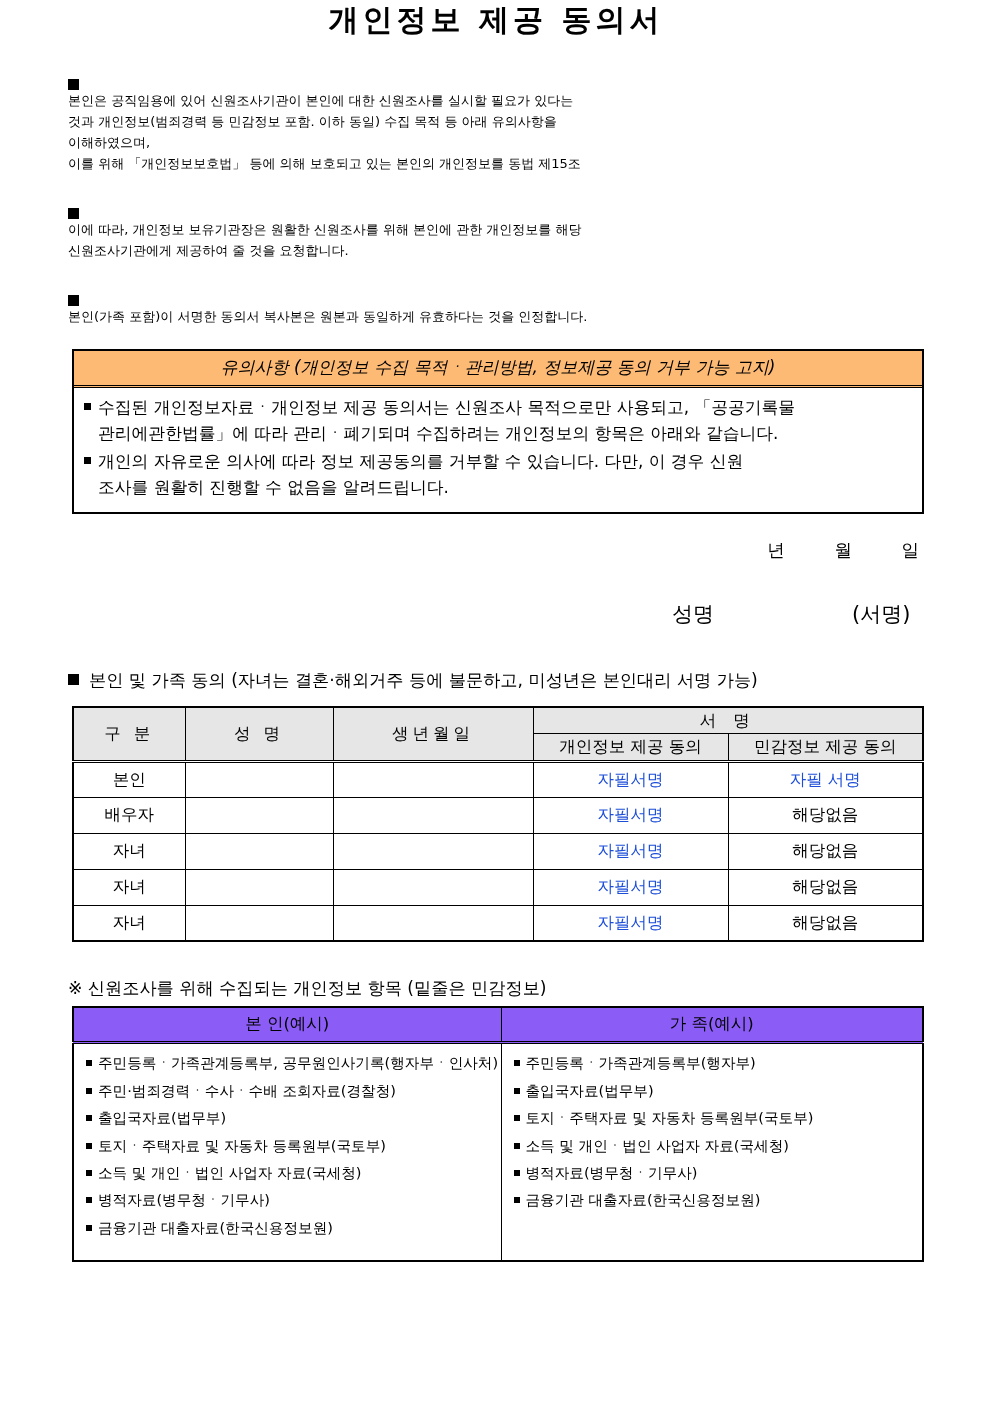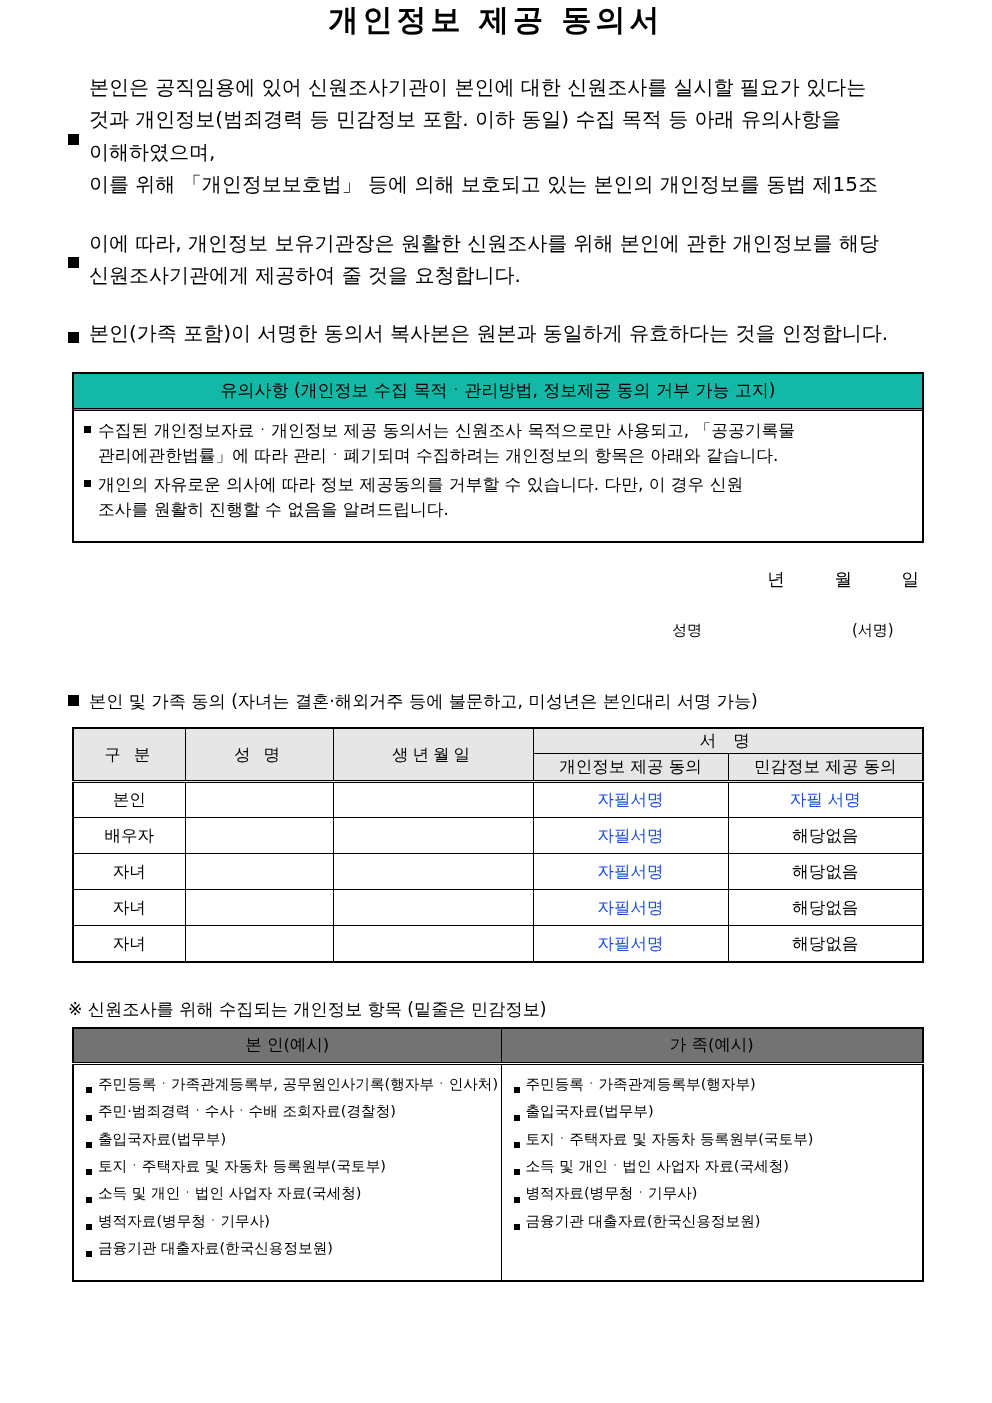--- a/index.html
+++ b/index.html
@@ -30,51 +30,53 @@
     font-family: "DejaVu Serif", "Liberation Serif", serif;
   }
 
   
   .body-block {
     margin: 0 62px 0 68px;
   }
   .para {
     position: relative;
     display: flex;
-    align-items: center;
+    align-items: flex-start;
     margin-top: 26px;
-    font-size: 20px;
+    font-size: 13px;
     line-height: 1.62;
+    flex-direction: column;
   }
   .para:first-child { margin-top: 30px; }
   .bullet-sq {
     flex: 0 0 auto;
     width: 11px; height: 11px;
     background: #000;
     margin-right: 10px;
     margin-top: 8px;
   }
   .para-lines { flex: 1 1 auto; }
   .para-lines .ln { white-space: nowrap; }
 
   
   .notice-box {
     margin: 22px 68px 0 72px;
     border: 2.5px solid #000;
     background: #fff;
   }
   .notice-head {
-    background: #14b8a6;
+    background: #fdba74;
     text-align: center;
     font-size: 17px;
     padding: 5px 16px 6px;
     border-bottom: 3px double #000;
+    font-style: italic;
   }
   .notice-body {
-    padding: 7px 12px 15px 10px;
+    padding: 7px 12px 9px 10px;
   }
   .notice-item {
     display: flex;
     align-items: flex-start;
     font-size: 16.8px;
     line-height: 1.52;
     margin-bottom: 3px;
   }
   .bullet-sm {
     flex: 0 0 auto;
@@ -87,22 +89,22 @@
 
   
   .date-line {
     text-align: right;
     margin: 24px 72px 0 0;
     font-size: 17.5px;
     letter-spacing: 1px;
   }
   .date-line span { margin-left: 42px; }
   .sign-line {
-    margin: 30px 0 0 0;
-    font-size: 15px;
+    margin: 38px 0 0 0;
+    font-size: 21px;
     position: relative;
     height: 26px;
   }
   .sign-name { position: absolute; left: 672px; }
   .sign-sig  { position: absolute; left: 852px; }
 
   
   .sec-head {
     display: flex;
     align-items: flex-start;
@@ -148,36 +150,36 @@
     margin: 34px 0 6px 68px;
     font-size: 17.2px;
   }
   .items-table {
     margin: 0 0 0 72px;
     width: 850px;
     table-layout: fixed;
     border: 2.5px solid #000;
   }
   .items-table th {
-    background: #737373;
+    background: #8b5cf6;
     font-weight: normal;
     font-size: 16.5px;
     text-align: center;
     padding: 5px 0 6px;
     border-bottom: 3px double #000;
   }
   .items-table th.left-col { border-right: 1px solid #000; }
   .items-table td {
     vertical-align: top;
     padding: 10px 8px 14px 12px;
   }
   .items-table td.left-col { border-right: 1px solid #000; }
   .item-li {
     display: flex;
-    align-items: flex-end;
+    align-items: flex-start;
     font-size: 14.6px;
     line-height: 1.26;
     margin-bottom: 9px;
     white-space: nowrap;
   }
   .bullet-xs {
     flex: 0 0 auto;
     width: 6px; height: 6px;
     background: #000;
     margin-right: 6px;

